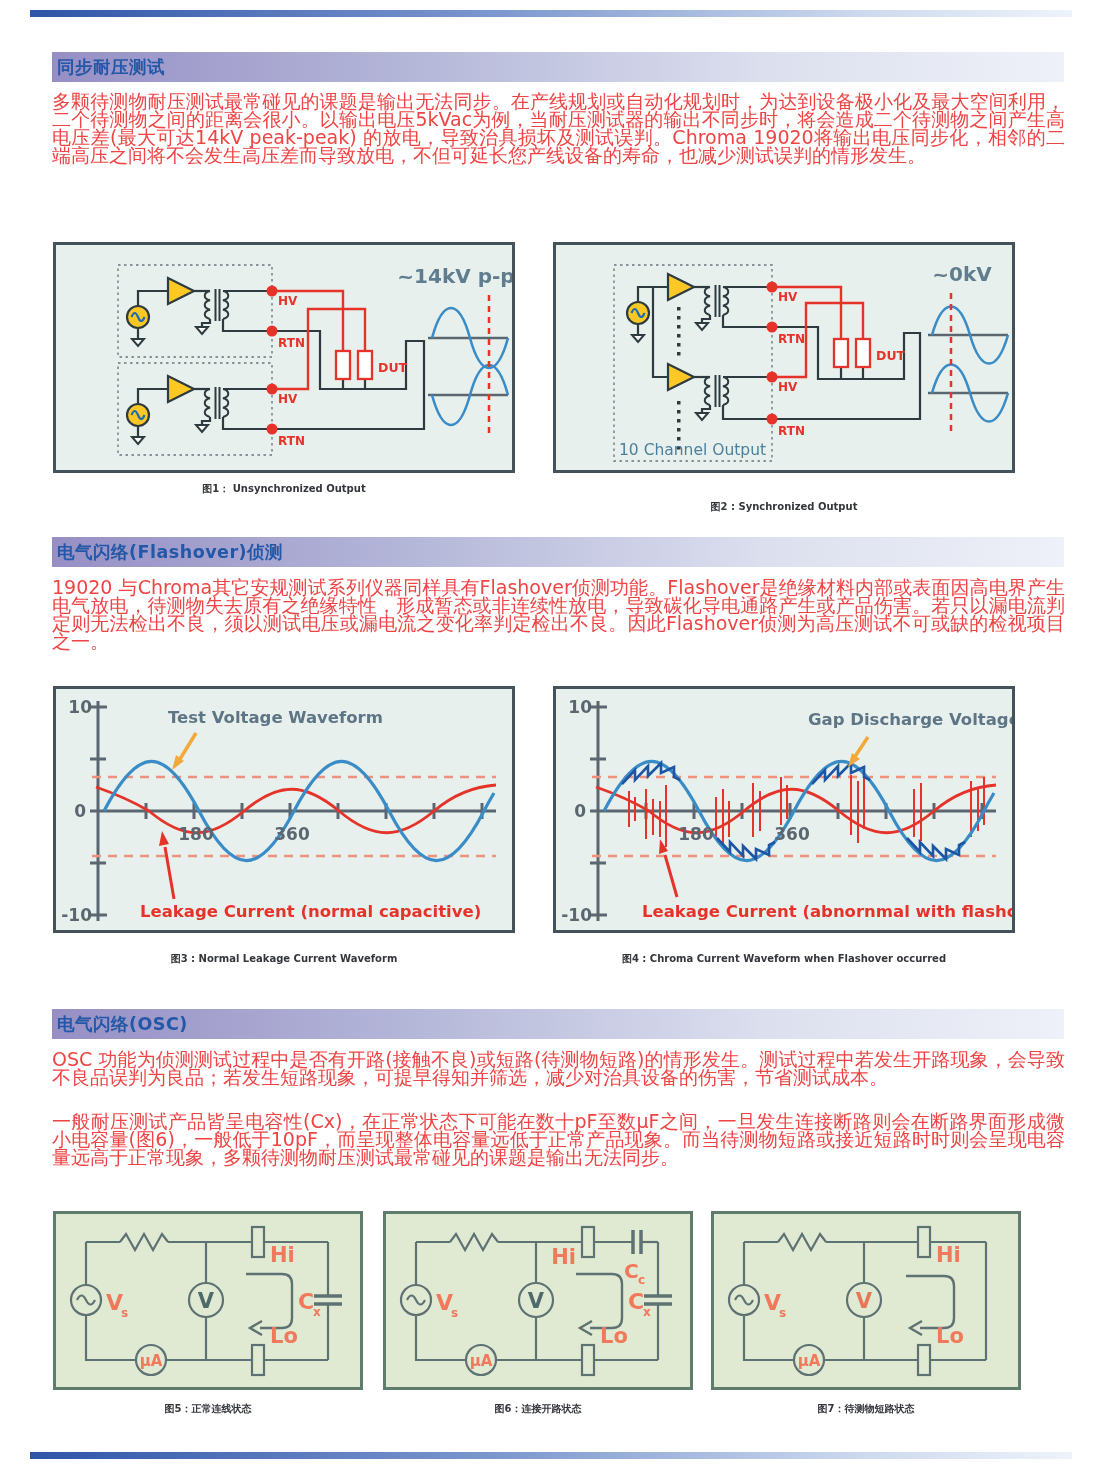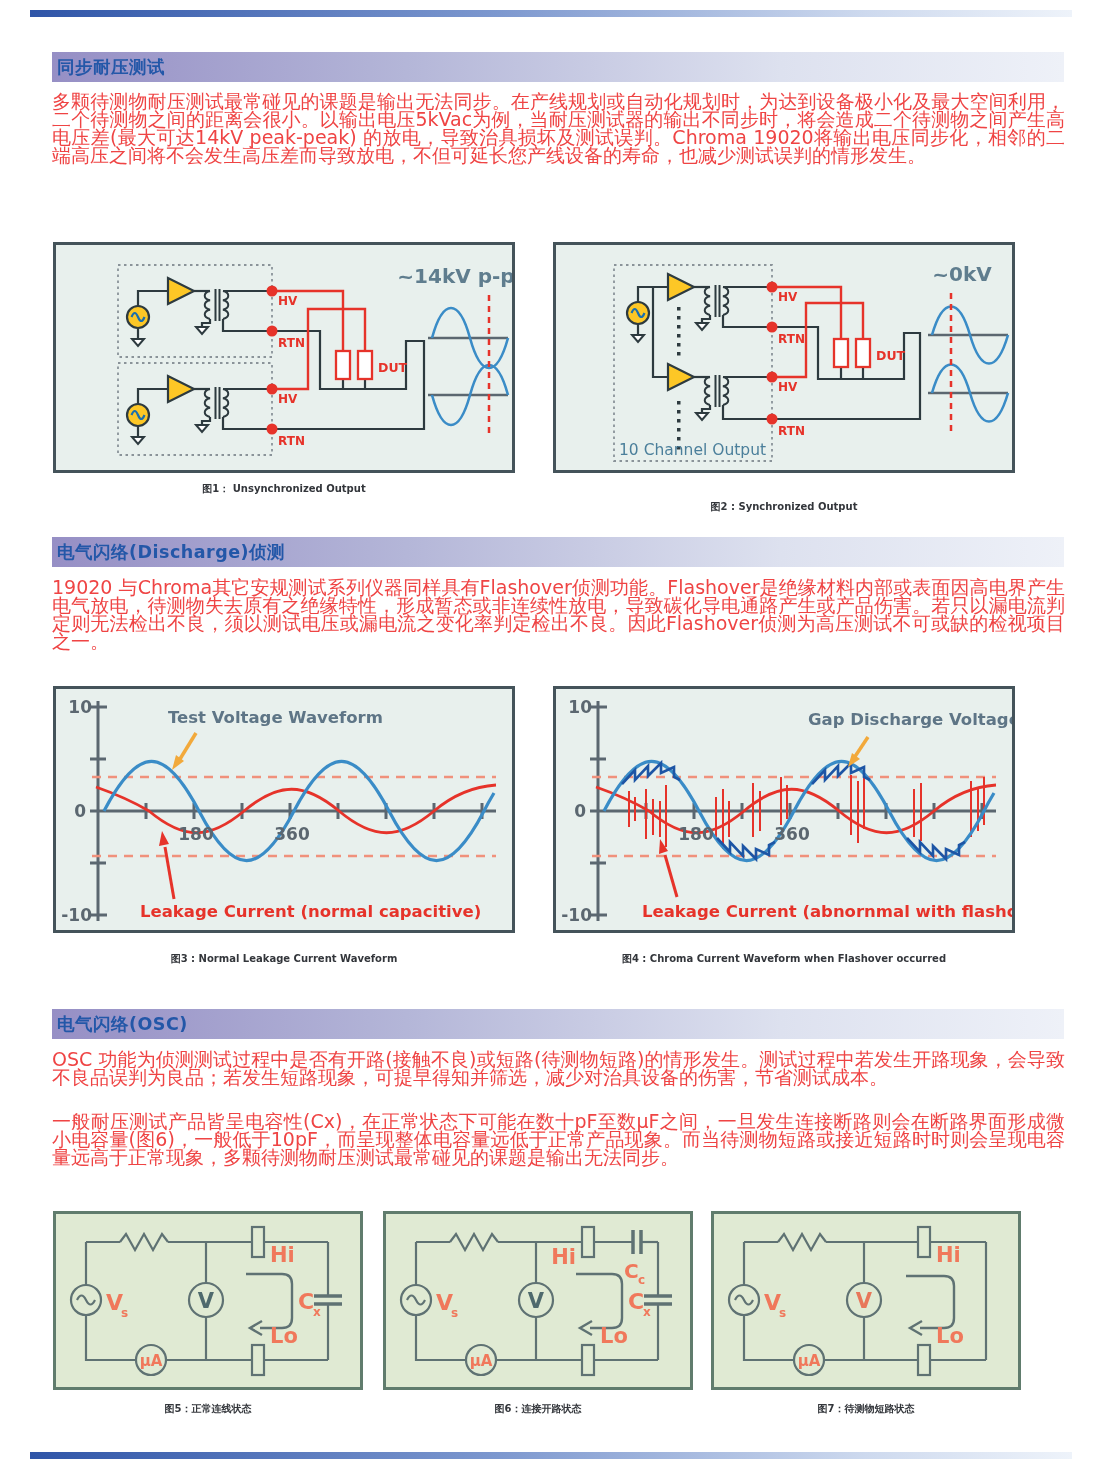--- a/index.html
+++ b/index.html
@@ -200,21 +200,21 @@
     <path d="M376,90 c11,-38 27,-38 38,0 c11,38 27,38 38,0"></path>
     <path d="M376,148 c11,-38 27,-38 38,0 c11,38 27,38 38,0"></path>
   </g>
   <path d="M395,48 V190" stroke="#e6332a" stroke-width="2.5" stroke-dasharray="6,5" fill="none"></path>
   <text x="406" y="36" text-anchor="middle" font-size="20" font-weight="bold" fill="#5f7d8e">~0kV</text>
 </svg>
 </div>
 <div class="caption" style="left:553px;top:480px;width:462px;margin-top:20px;">图2 : Synchronized Output</div>
 
 <div class="section-bar" style="top:537px;">
-  <span>电气闪络(Discharge)侦测</span>
+  <span>电气闪络(Flashover)侦测</span>
 </div>
 <div class="para" style="top:578px;">19020 与Chroma其它安规测试系列仪器同样具有Flashover侦测功能。Flashover是绝缘材料内部或表面因高电界产生电气放电，待测物失去原有之绝缘特性，形成暂态或非连续性放电，导致碳化导电通路产生或产品伤害。若只以漏电流判定则无法检出不良，须以测试电压或漏电流之变化率判定检出不良。因此Flashover侦测为高压测试不可或缺的检视项目之一。</div>
 
 <div class="figbox" style="left:53px;top:686px;width:462px;height:247px;">
 <svg width="456" height="241" viewBox="0 0 456 241">
   <g stroke="#5b6770" stroke-width="3">
     <path d="M42,12 V232"></path>
         <path d="M34,122 H440"></path>
     <path d="M33,18 H51"></path>
         <path d="M34,70 H50"></path>

